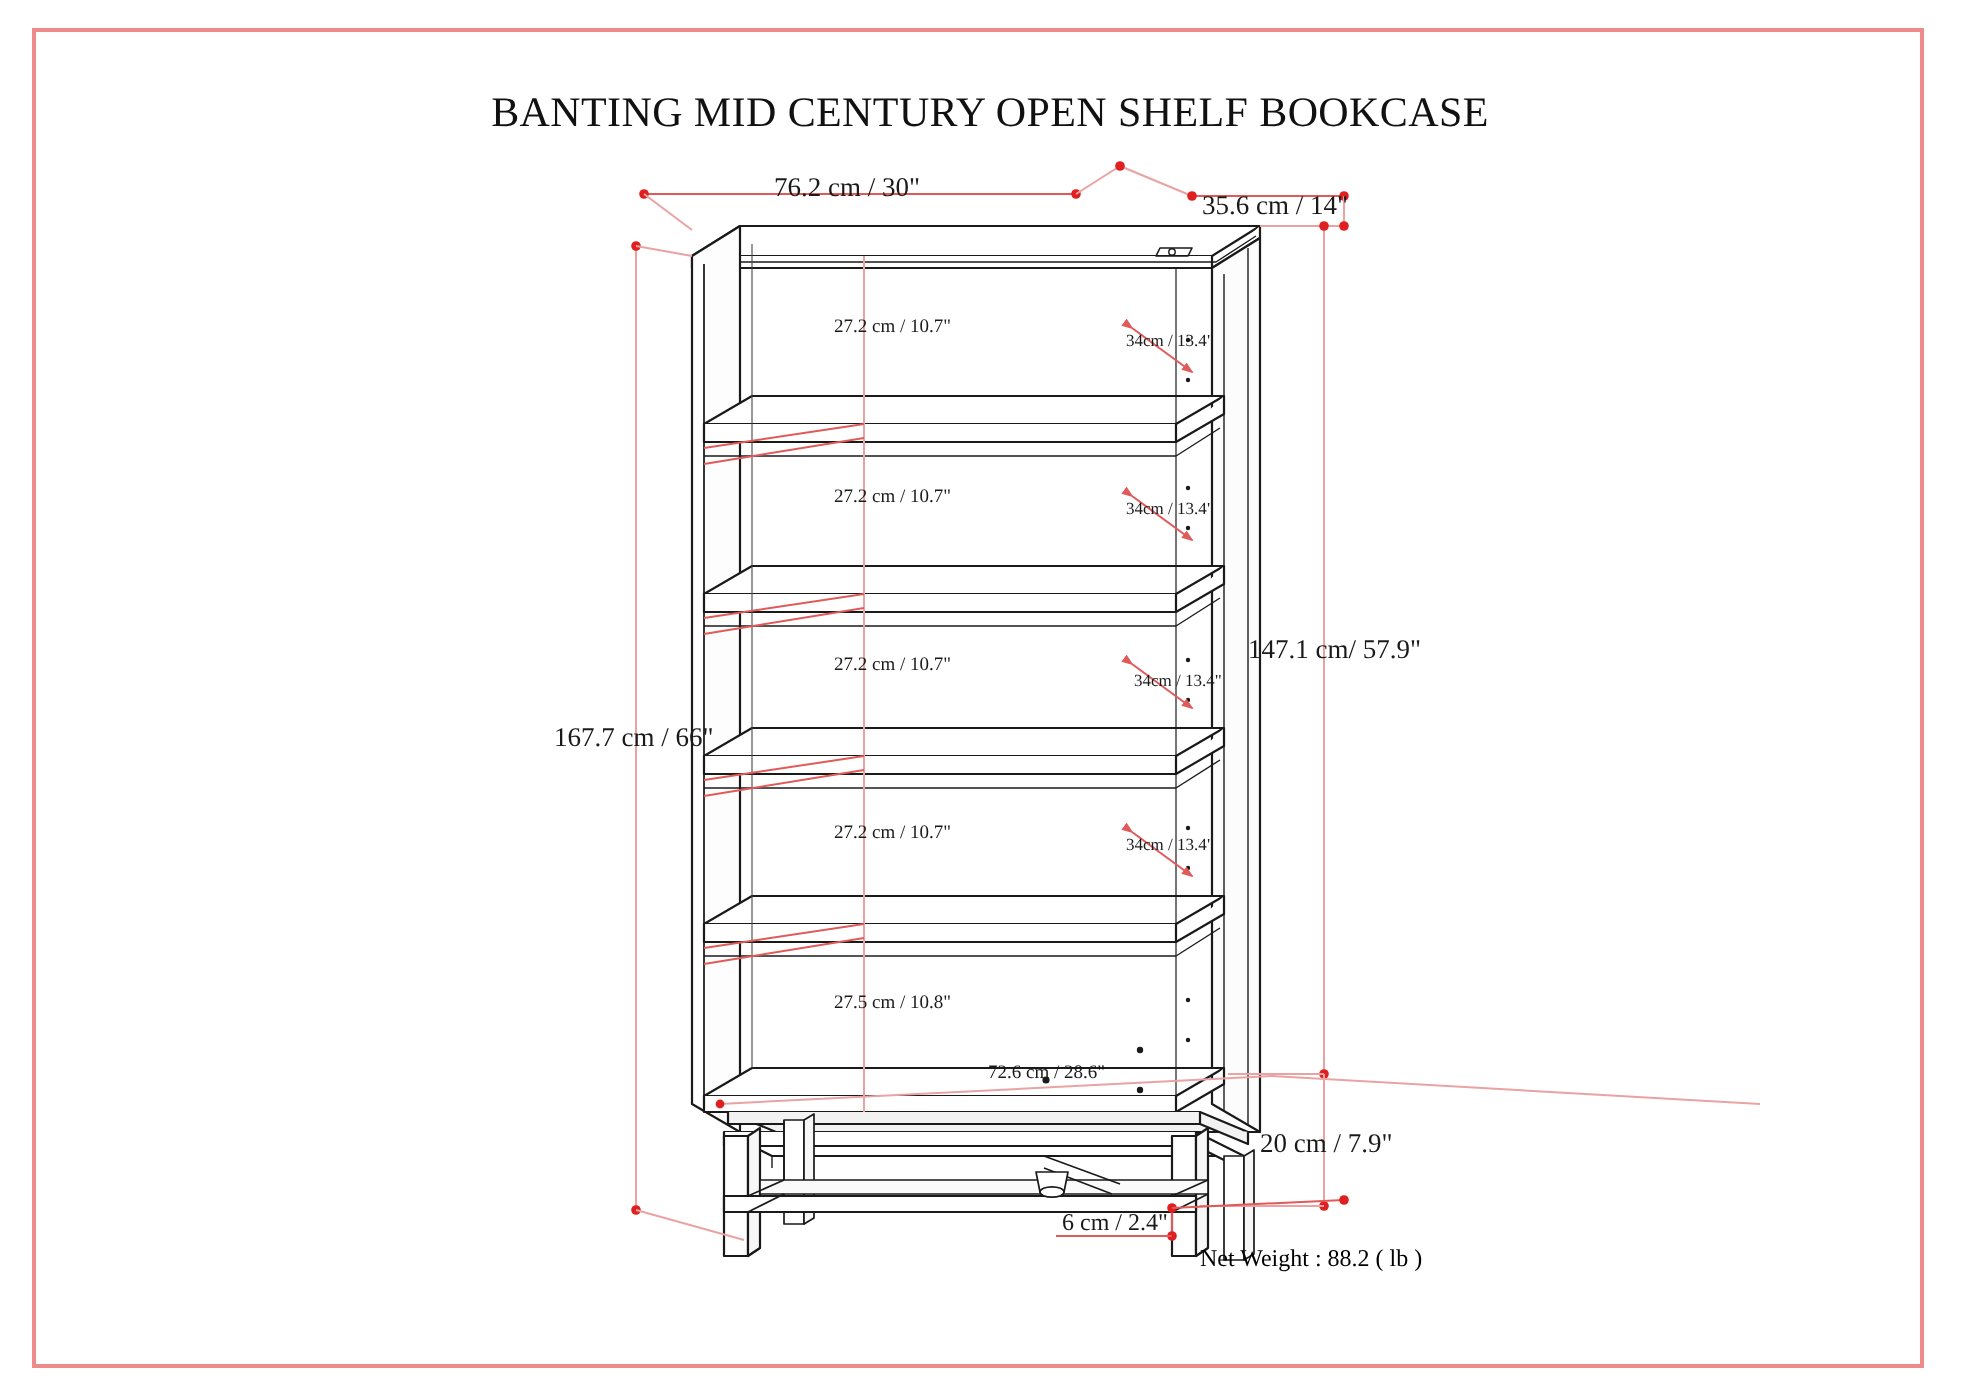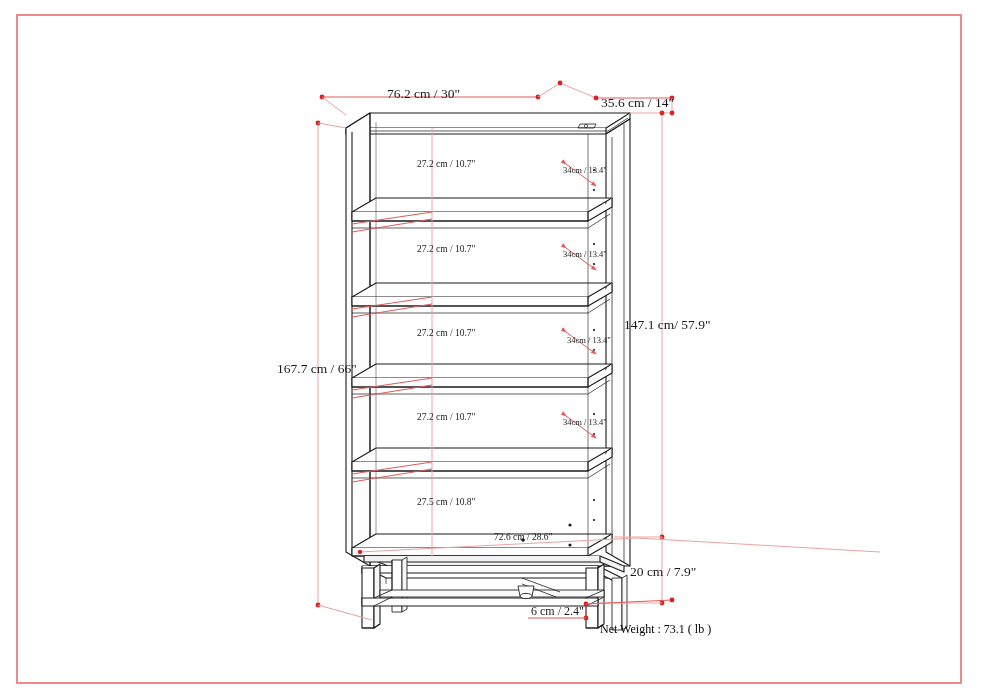--- a/index.html
+++ b/index.html
@@ -69,20 +69,21 @@
     white-space: nowrap;
   }
 </style>
 </head>
 <body>
 
 <div id="page">
 
   <div id="border-frame"></div>
 
+  <div id="title">BANTING MID CENTURY OPEN SHELF BOOKCASE</div>
 
   <svg id="drawing" viewBox="0 0 990 700" xmlns="http://www.w3.org/2000/svg">
 
     <defs>
       <marker id="ar" markerWidth="7" markerHeight="7" refX="6" refY="2.6" orient="auto" markerUnits="strokeWidth">
         <path d="M0,0 L7,2.6 L0,5.2 z" fill="#e05a5a"></path>
       </marker>
       <marker id="arS" markerWidth="6" markerHeight="6" refX="5" refY="2.2" orient="auto" markerUnits="strokeWidth">
         <path d="M0,0 L6,2.2 L0,4.4 z" fill="#e05a5a"></path>
       </marker>
@@ -341,15 +342,15 @@
   <div class="dimtext t-sm" style="left:417px; top:245px;">27.2 cm / 10.7"</div>
   <div class="dimtext t-sm" style="left:417px; top:329px;">27.2 cm / 10.7"</div>
   <div class="dimtext t-sm" style="left:417px; top:413px;">27.2 cm / 10.7"</div>
   <div class="dimtext t-sm" style="left:417px; top:498px;">27.5 cm / 10.8"</div>
 
   <div class="dimtext t-xs" style="left:563px; top:166px;">34cm / 13.4"</div>
   <div class="dimtext t-xs" style="left:563px; top:250px;">34cm / 13.4"</div>
   <div class="dimtext t-xs" style="left:567px; top:336px;">34cm / 13.4"</div>
   <div class="dimtext t-xs" style="left:563px; top:418px;">34cm / 13.4"</div>
 
-  <div id="netweight">Net Weight : 73.1 ( lb )</div>
+  <div id="netweight">Net Weight : 88.2 ( lb )</div>
 
 </div>
 
 </body></html>

